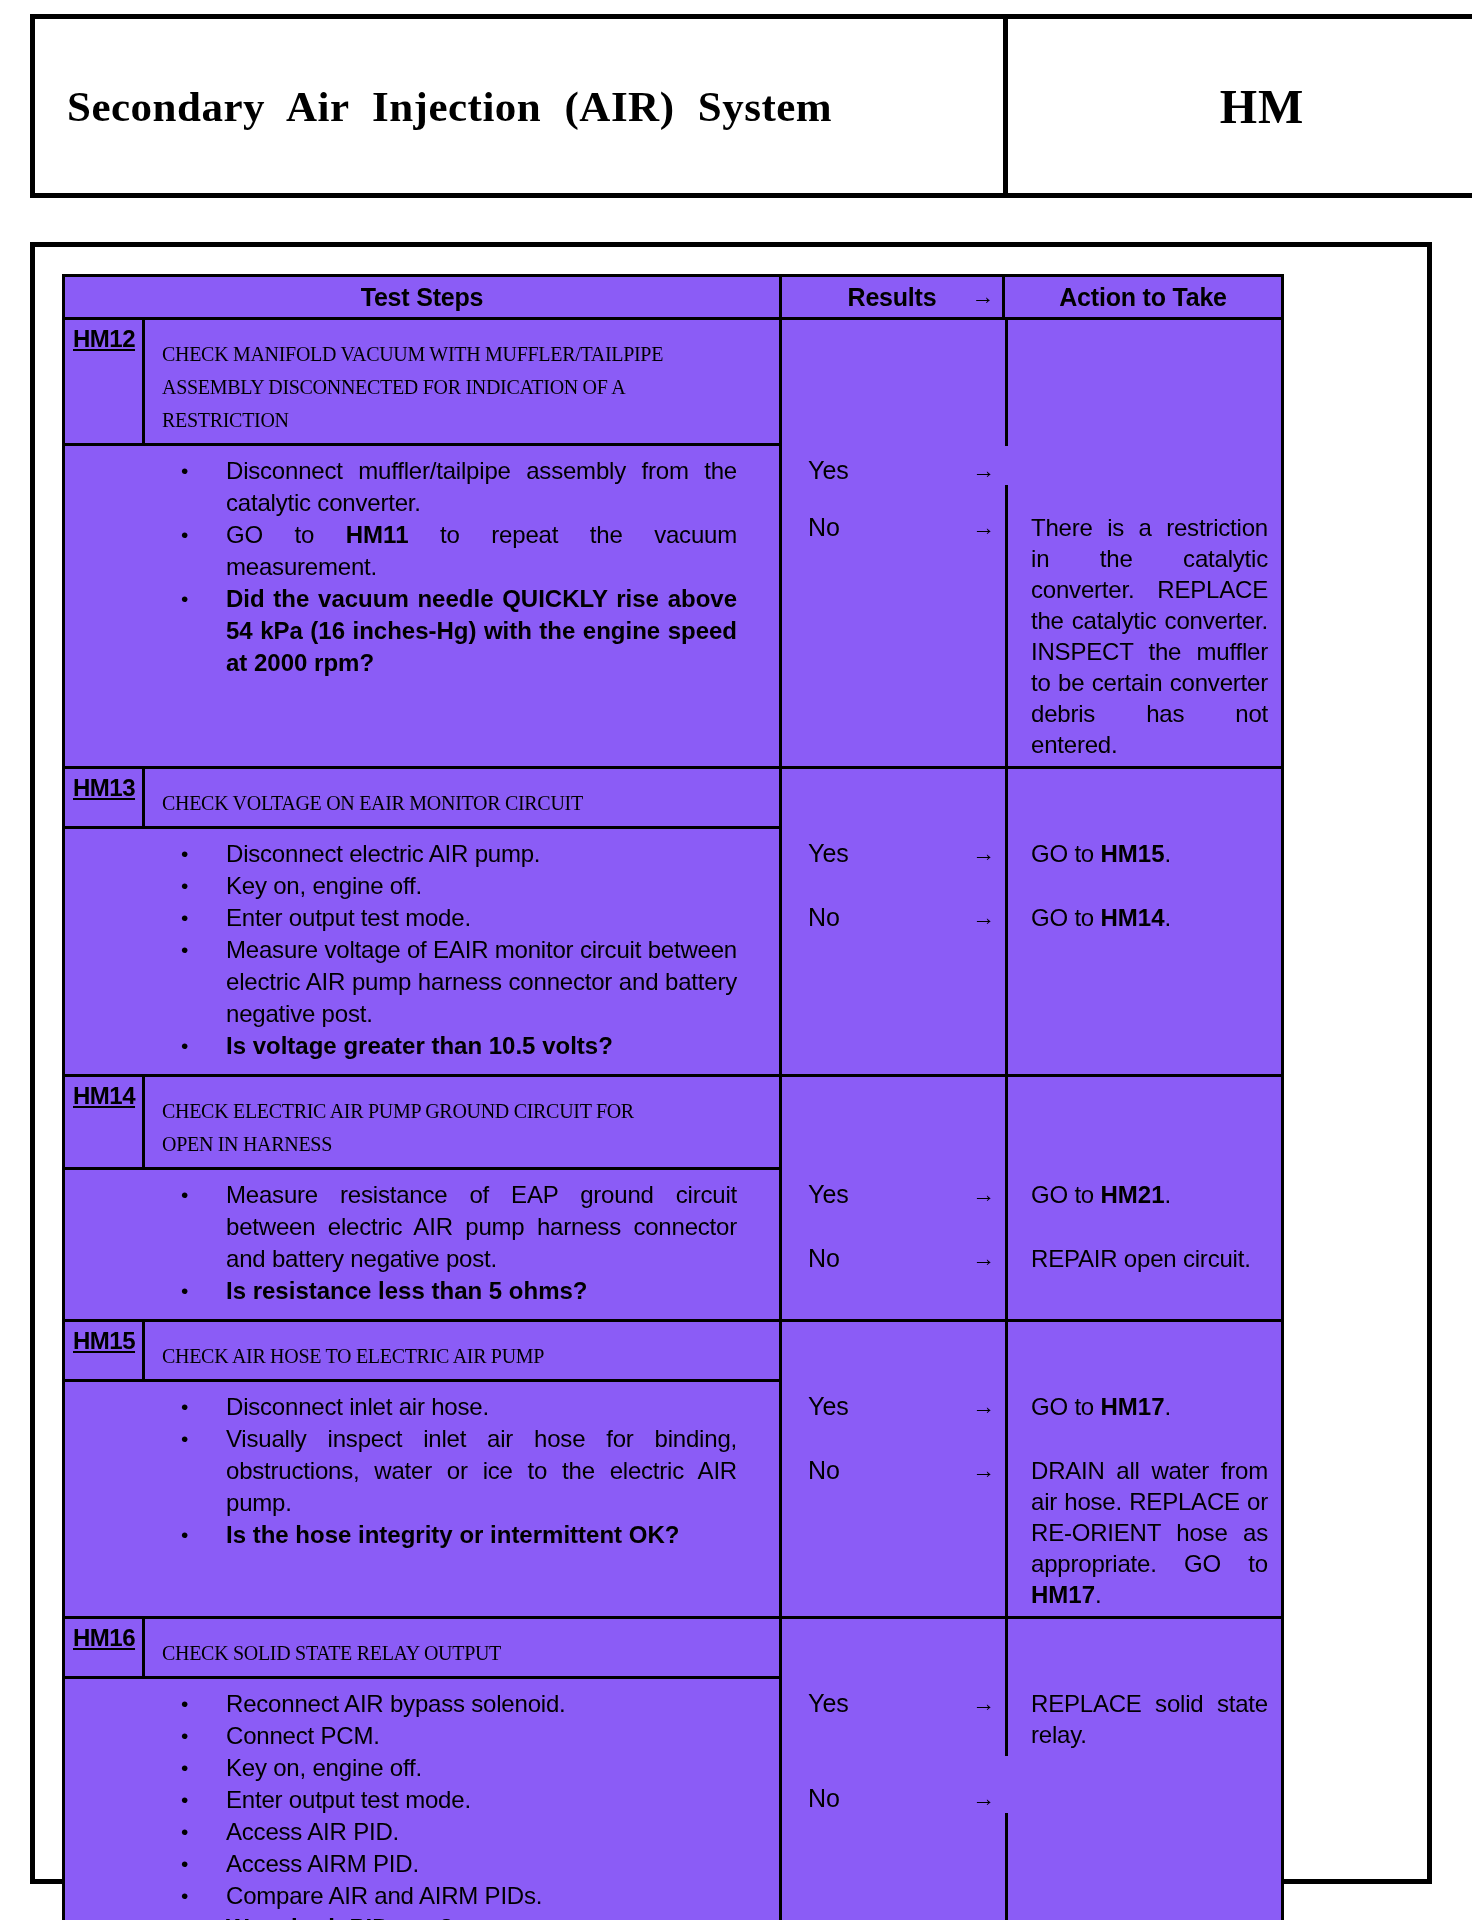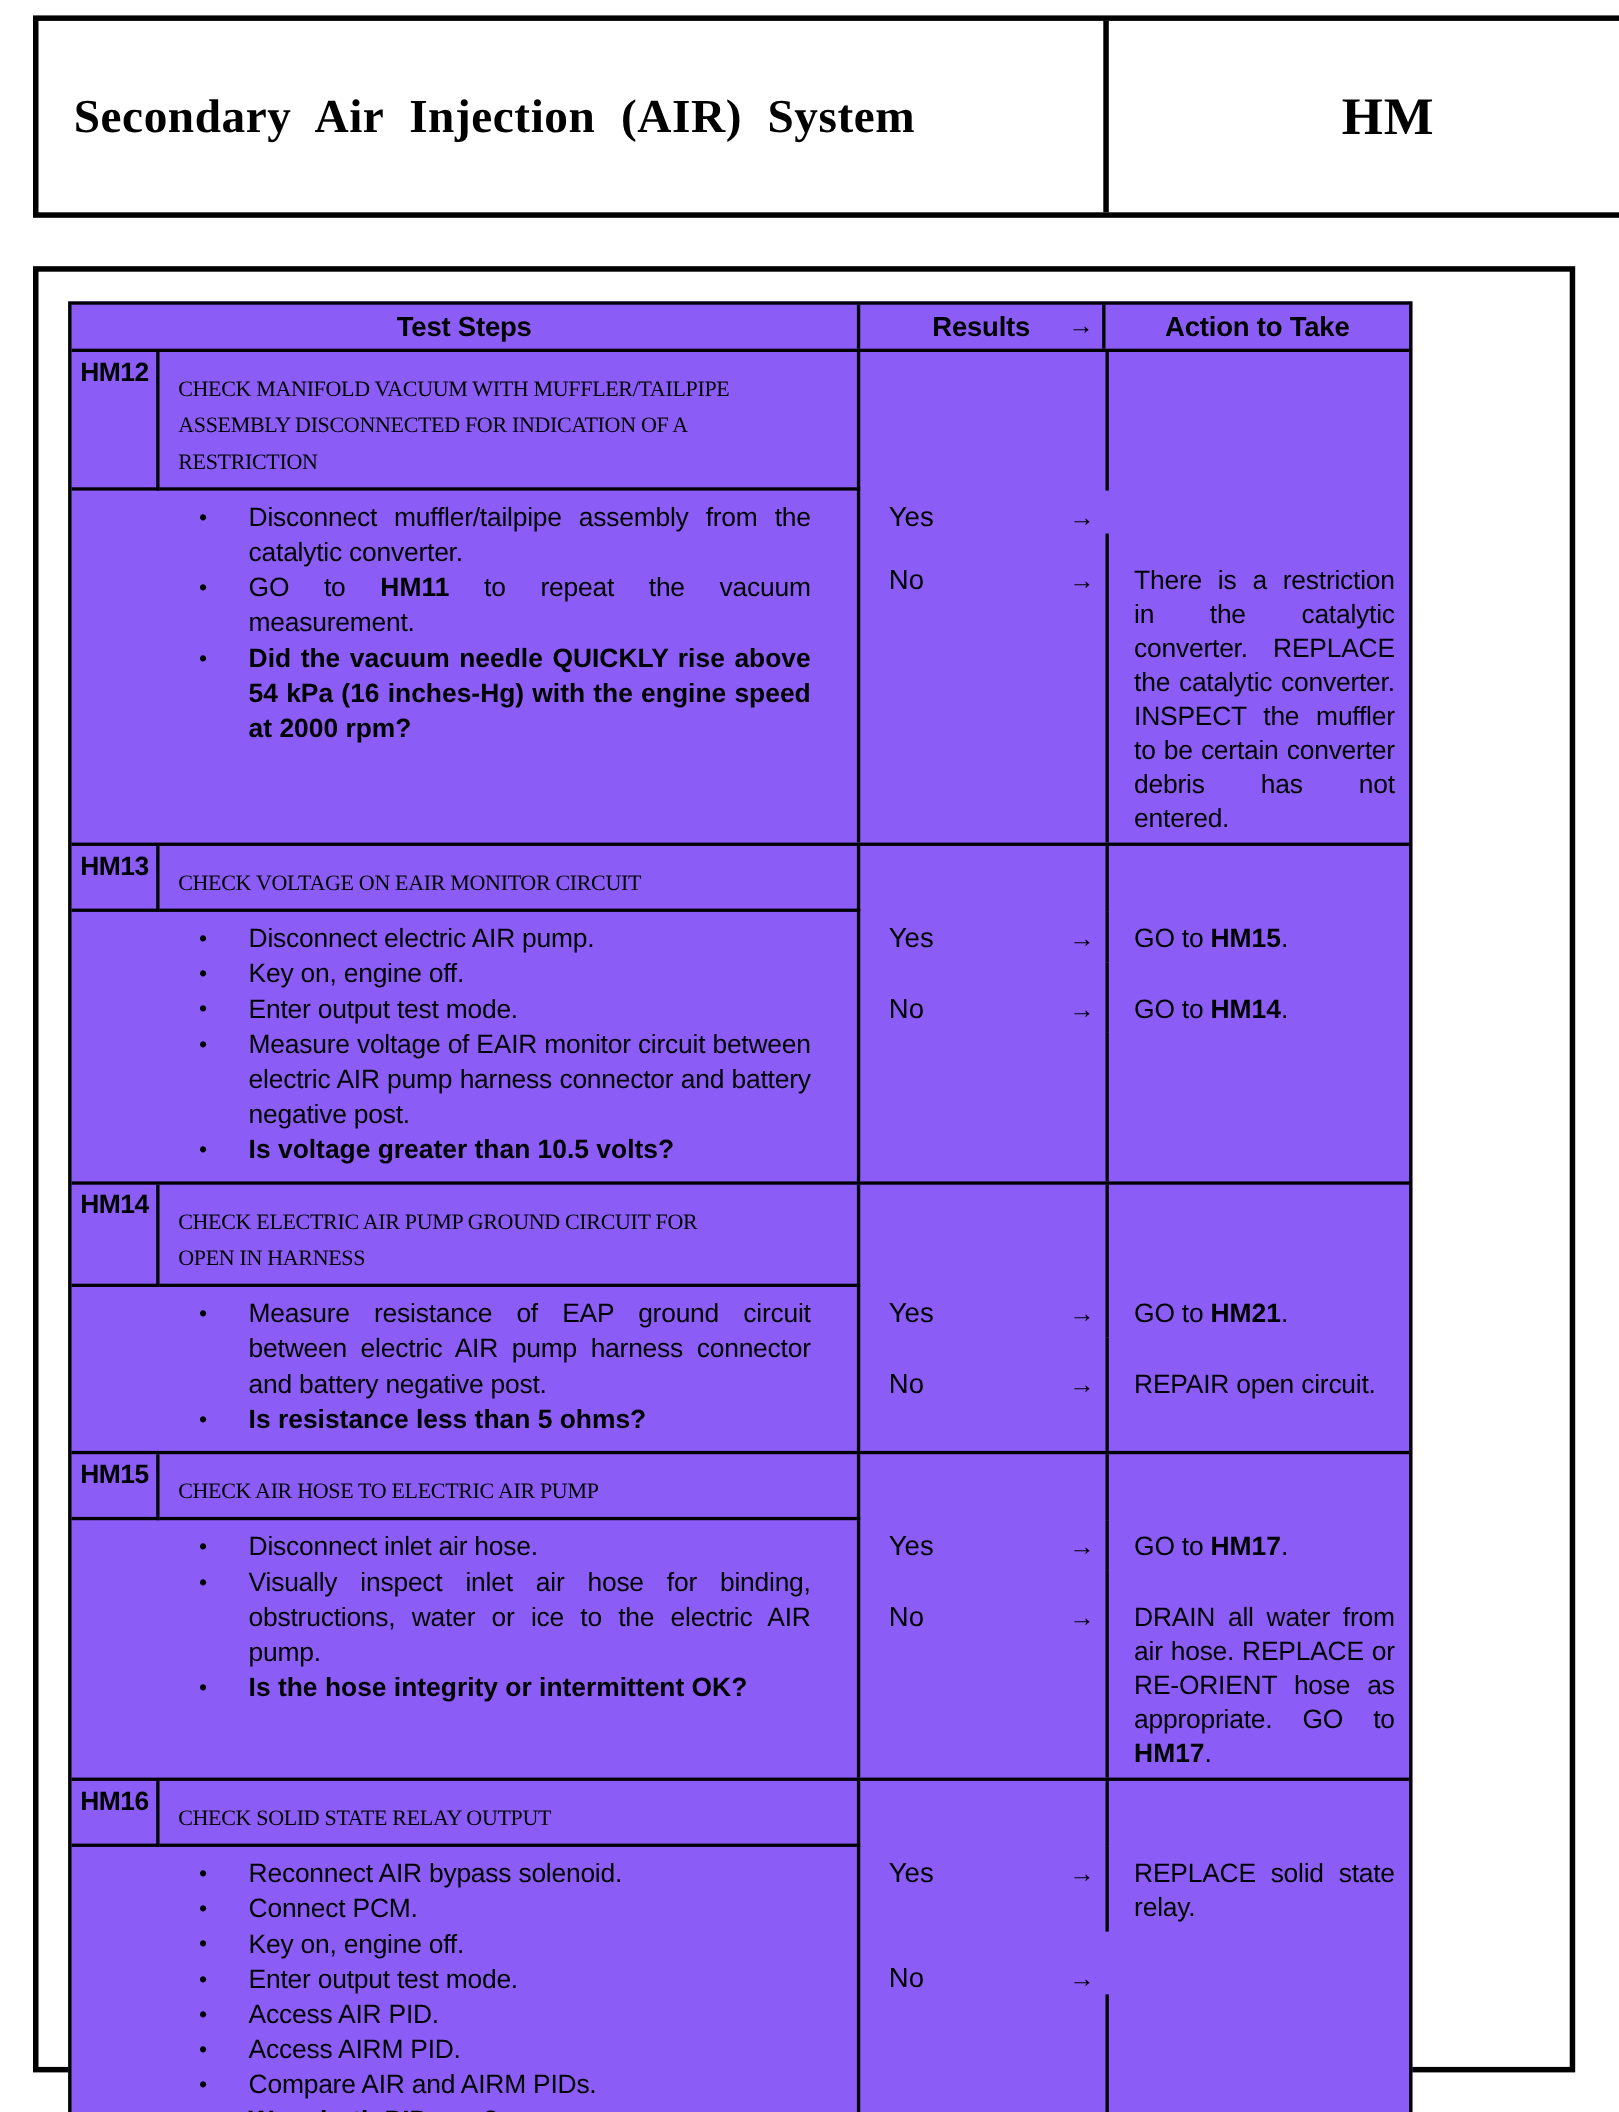--- a/index.html
+++ b/index.html
@@ -40,21 +40,21 @@
   .th-results{border-right:3px solid #000;position:relative;}
   .th-arrow{position:absolute;right:8px;top:50%;transform:translateY(-52%);font-weight:bold;font-size:23px;}
 
   .step{display:grid;grid-template-columns:80px 637px 223px 1fr;grid-template-rows:auto auto auto 1fr;border-bottom:3px solid #000;}
   .step:last-child{border-bottom:none;}
 
   .bright{border-right:3px solid #000;}
   .bleft{border-left:3px solid #000;}
   .bbottom{border-bottom:3px solid #000;}
 
-  .ga-id{grid-area:1/1/2/2;}
+  .ga-id{grid-area:1/1/2/2;text-decoration:underline;}
   .ga-title{grid-area:1/2/2/3;}
   .ga-bullets{grid-area:2/1/5/3;}
   .ga-acttop{grid-area:1/4/2/5;}
   .ga-res0{grid-area:2/3/3/4;}
   .ga-act0{grid-area:2/4/3/5;}
   .ga-res1{grid-area:3/3/4/4;}
   .ga-act1{grid-area:3/4/4/5;}
   .ga-actfill{grid-area:4/4/5/5;}
 
   .c-id{font-weight:bold;font-size:24px;letter-spacing:-0.5px;padding:5px 2px 6px 8px;}

